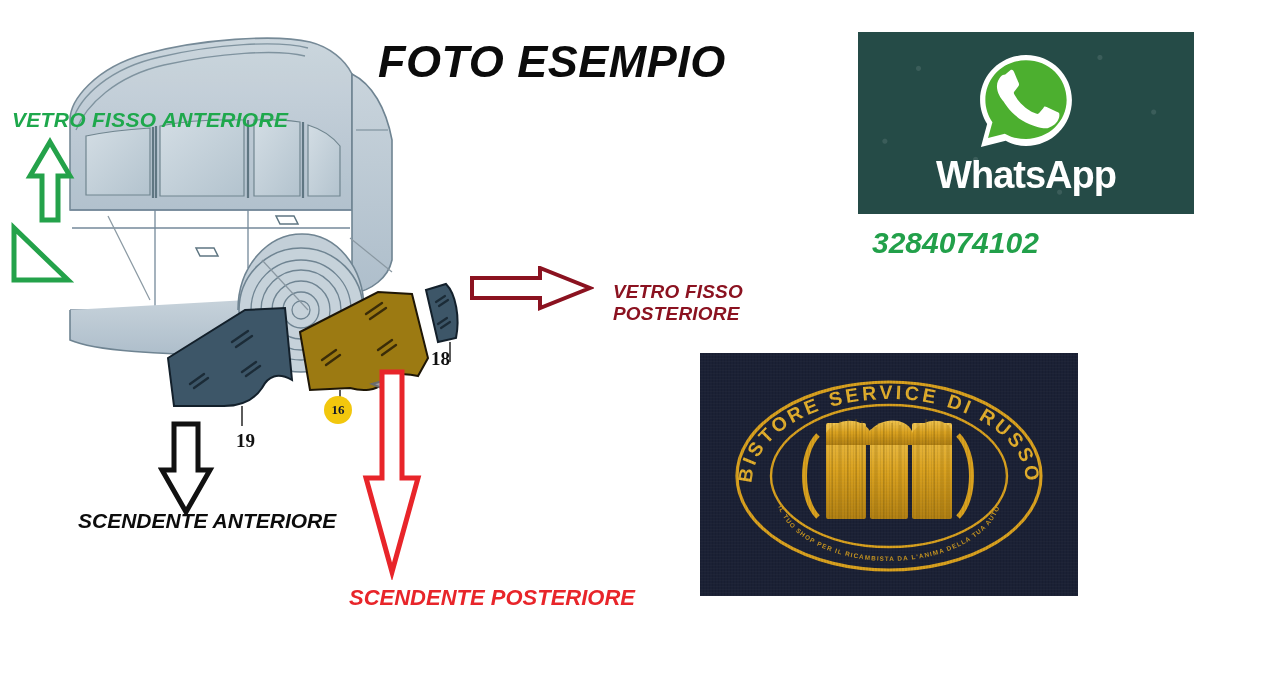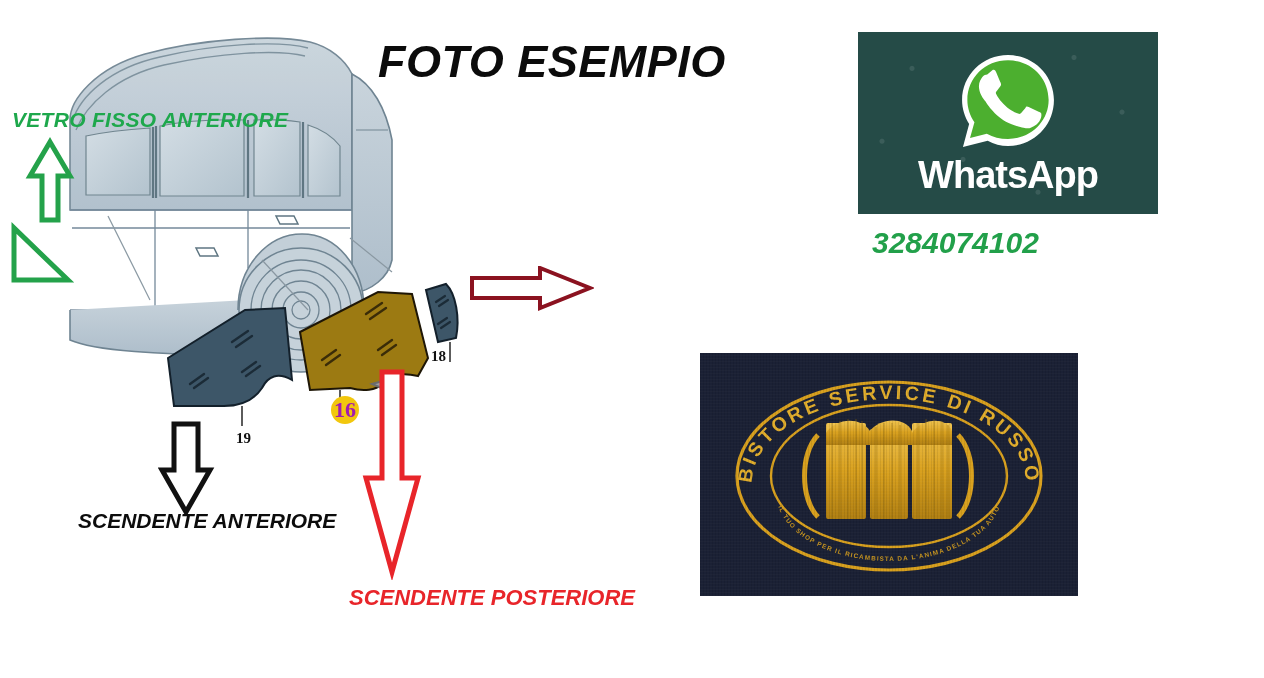--- a/index.html
+++ b/index.html
@@ -23,21 +23,21 @@
   .lbl-red-bright{left:349px; top:585px; font-size:22px; color:#e8252a;}
 
   .phone-num{left:872px; top:226px; font-size:30px; font-weight:bold; font-style:italic; color:#22a04a; white-space:nowrap;}
   .wa-line{left:866px; font-size:19px; font-weight:bold; font-style:italic; color:#22a04a; white-space:nowrap;}
   .wa-line-1{top:264px;}
   .wa-line-2{top:293px;}
 
   
   .wa-banner{
     left:858px; top:32px; width:300px; height:182px;
-    background:#254b47; overflow:hidden;
+    background:#254b47; overflow:hidden;padding-left:36px;
   }
   .wa-banner .pattern{
     position:absolute;inset:0;opacity:.10;
     background-image:
       radial-gradient(circle at 18% 20%, #ffffff 0 2px, transparent 3px),
       radial-gradient(circle at 72% 14%, #ffffff 0 2px, transparent 3px),
       radial-gradient(circle at 88% 44%, #ffffff 0 2px, transparent 3px),
       radial-gradient(circle at 35% 70%, #ffffff 0 2px, transparent 3px),
       radial-gradient(circle at 60% 88%, #ffffff 0 2px, transparent 3px),
       radial-gradient(circle at 8%  60%, #ffffff 0 2px, transparent 3px);
@@ -57,27 +57,27 @@
   .brand-photo .fabric{
     position:absolute;inset:0;opacity:.35;
     background-image:repeating-linear-gradient(0deg, rgba(255,255,255,.05) 0 1px, transparent 1px 3px),
                      repeating-linear-gradient(90deg, rgba(0,0,0,.22) 0 1px, transparent 1px 3px);
   }
 
   
   .car-wrap{left:0px;top:10px;width:480px;height:460px;}
 
   
-  .partnum{font-weight:bold;font-size:15px;color:#111;font-family:"Liberation Serif",serif;}
+  .partnum{font-weight:bold;font-size:19px;color:#111;font-family:"Liberation Serif",serif;}
   .pn14{left:236px;top:430px;}
   .pn17{left:380px;top:396px;}
   .pn18{left:431px;top:348px;}
   .pn16{
-    left:331px;top:396px;width:28px;height:28px;border-radius:50%;
-    background:#f2c70d;color:#a21caf;font-weight:bold;font-size:22px;
+    left:324px;top:396px;width:28px;height:28px;border-radius:50%;
+    background:#f2c70d;color:#0f172a;font-weight:bold;font-size:13px;
     display:flex;align-items:center;justify-content:center;
     font-family:"Liberation Serif",serif;
   }
 </style>
 </head>
 <body>
 
 <div class="stage">
 
   <div class="abs car-wrap">
@@ -233,20 +233,24 @@
   <div class="abs" style="left:360px;top:368px;width:64px;height:212px;">
     <svg width="64" height="212" viewBox="0 0 64 212" xmlns="http://www.w3.org/2000/svg">
       <path d="M22,4 L42,4 L42,110 L58,110 L32,204 L6,110 L22,110 Z" fill="#ffffff" stroke="#e8252a" stroke-width="5" stroke-linejoin="miter"></path>
     </svg>
   </div>
 
   <div class="abs lbl lbl-green-top">VETRO FISSO ANTERIORE</div>
 
   <div class="abs title-foto">FOTO ESEMPIO</div>
 
+  <div class="abs lbl lbl-red-dark">
+    <div>VETRO FISSO</div>
+    <div>POSTERIORE</div>
+  </div>
 
   <div class="abs lbl lbl-black">SCENDENTE ANTERIORE</div>
 
   <div class="abs lbl lbl-red-bright">SCENDENTE POSTERIORE</div>
 
   <div class="abs wa-banner">
     <div class="pattern"></div>
     <svg class="wa-logo" viewBox="0 0 120 120" xmlns="http://www.w3.org/2000/svg">
       <path d="M60,8 C31,8 8,31 8,59 c0,10 3,19 8,27 L9,112 l28,-7 c7,4 15,6 23,6
                c29,0 52,-23 52,-52 C112,31 89,8 60,8 Z" fill="#ffffff"></path>

